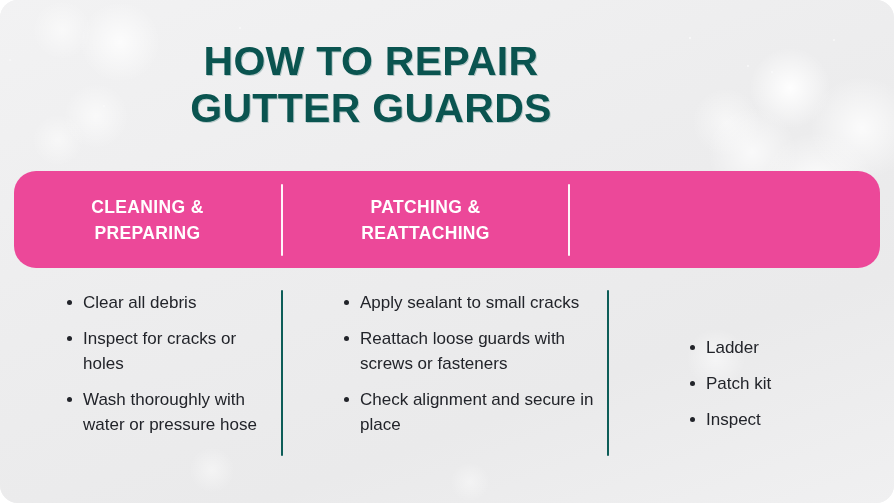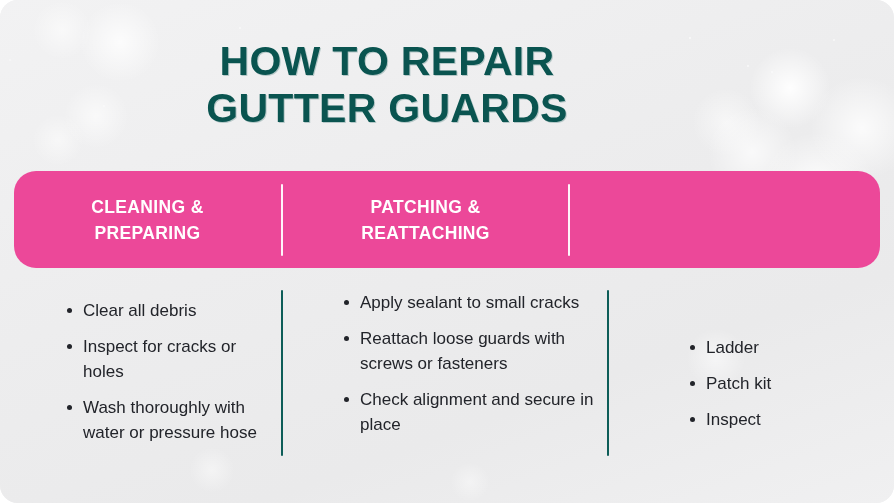--- a/index.html
+++ b/index.html
@@ -67,21 +67,20 @@
     height: 100%;
   }
 
   
   .title-block {
     position: absolute;
     top: 38px;
     left: 0;
     width: 742px;
     text-align: center;
-    padding-left: 16px;
   }
   .title-line {
     display: block;
     font-size: 41px;
     line-height: 47px;
     font-weight: 700;
     letter-spacing: 0.3px;
     color: #0a5450;
     text-shadow: 1px 1px 0 rgba(10,84,80,0.25);
   }
@@ -135,21 +134,21 @@
     top: 290px;
     width: 866px;
     height: 180px;
     display: flex;
     align-items: flex-start;
   }
   .body-col {
     flex: 0 0 auto;
     box-sizing: border-box;
   }
-  .body-col.b1 { width: 267px; padding-left: 52px; padding-right: 18px; margin-top: 8px; }
+  .body-col.b1 { width: 267px; padding-left: 52px; padding-right: 18px; }
   .body-col.b2 { width: 324px; padding-left: 60px; padding-right: 12px; }
   .body-col.b3 { width: 314px; padding-left: 80px; padding-right: 10px; margin-top: 45px; }
 
   .bullet-list {
     margin: 0;
     padding: 0;
     list-style: none;
   }
   .bullet-item {
     position: relative;

